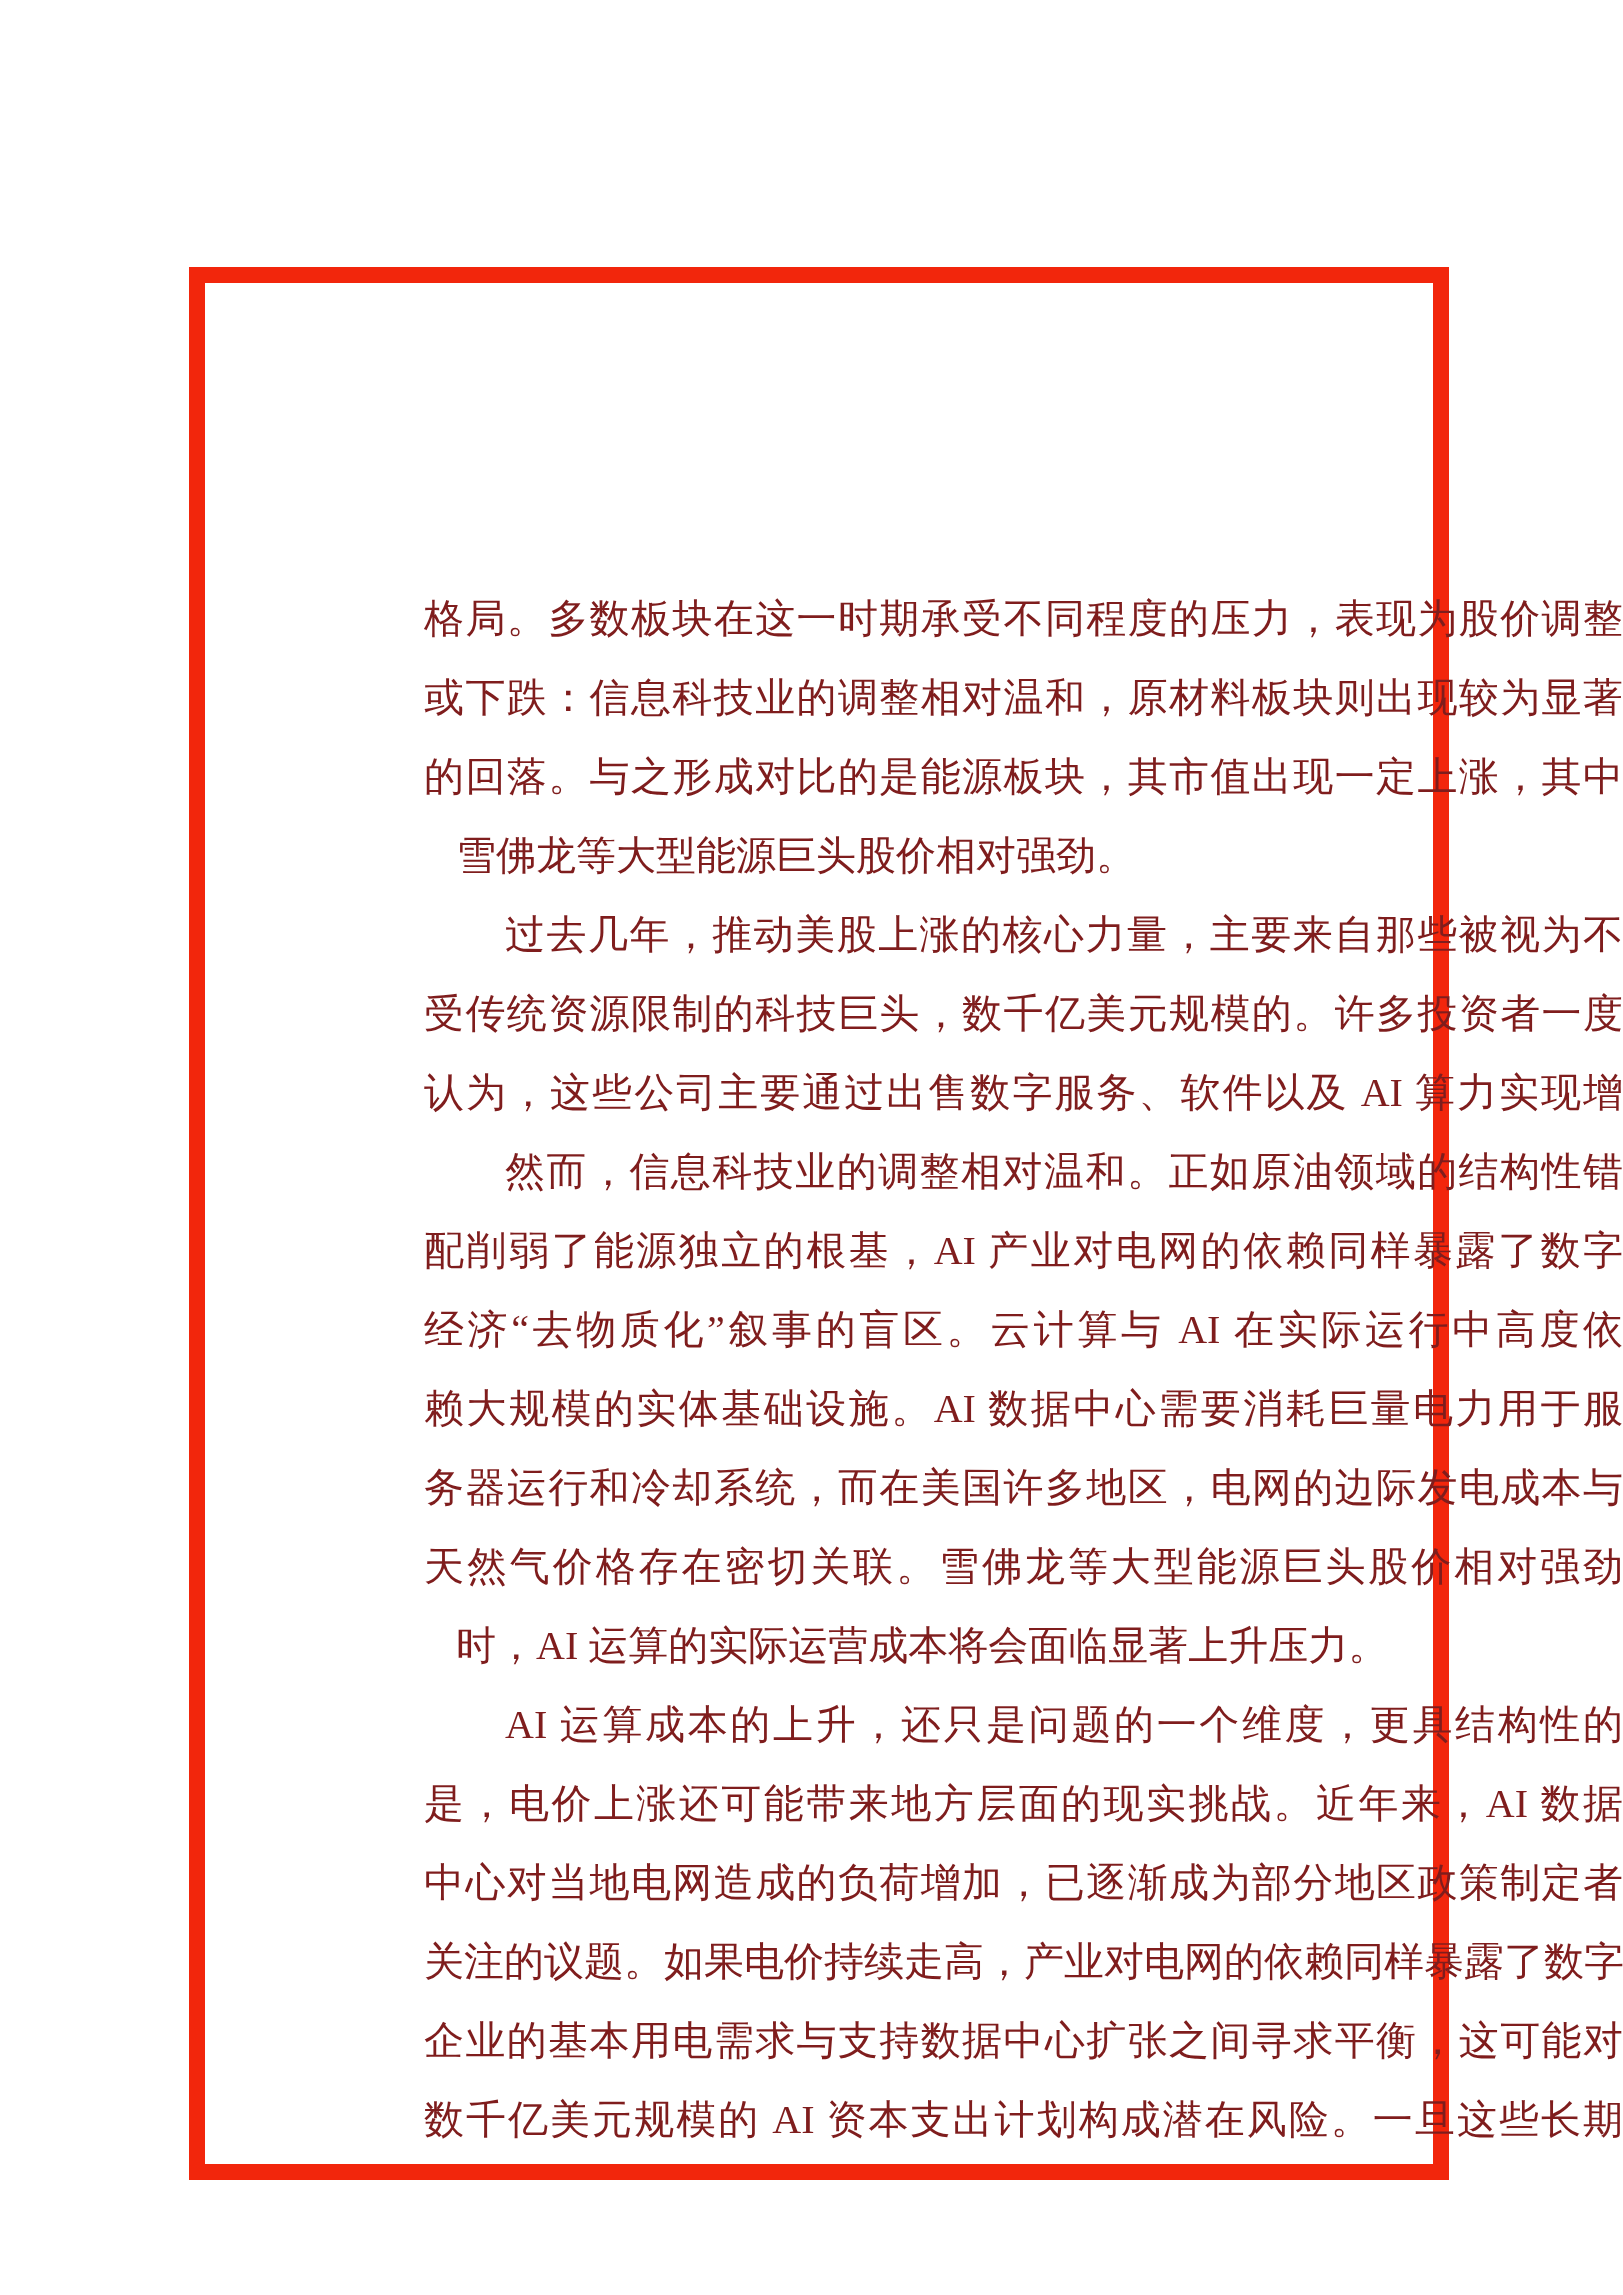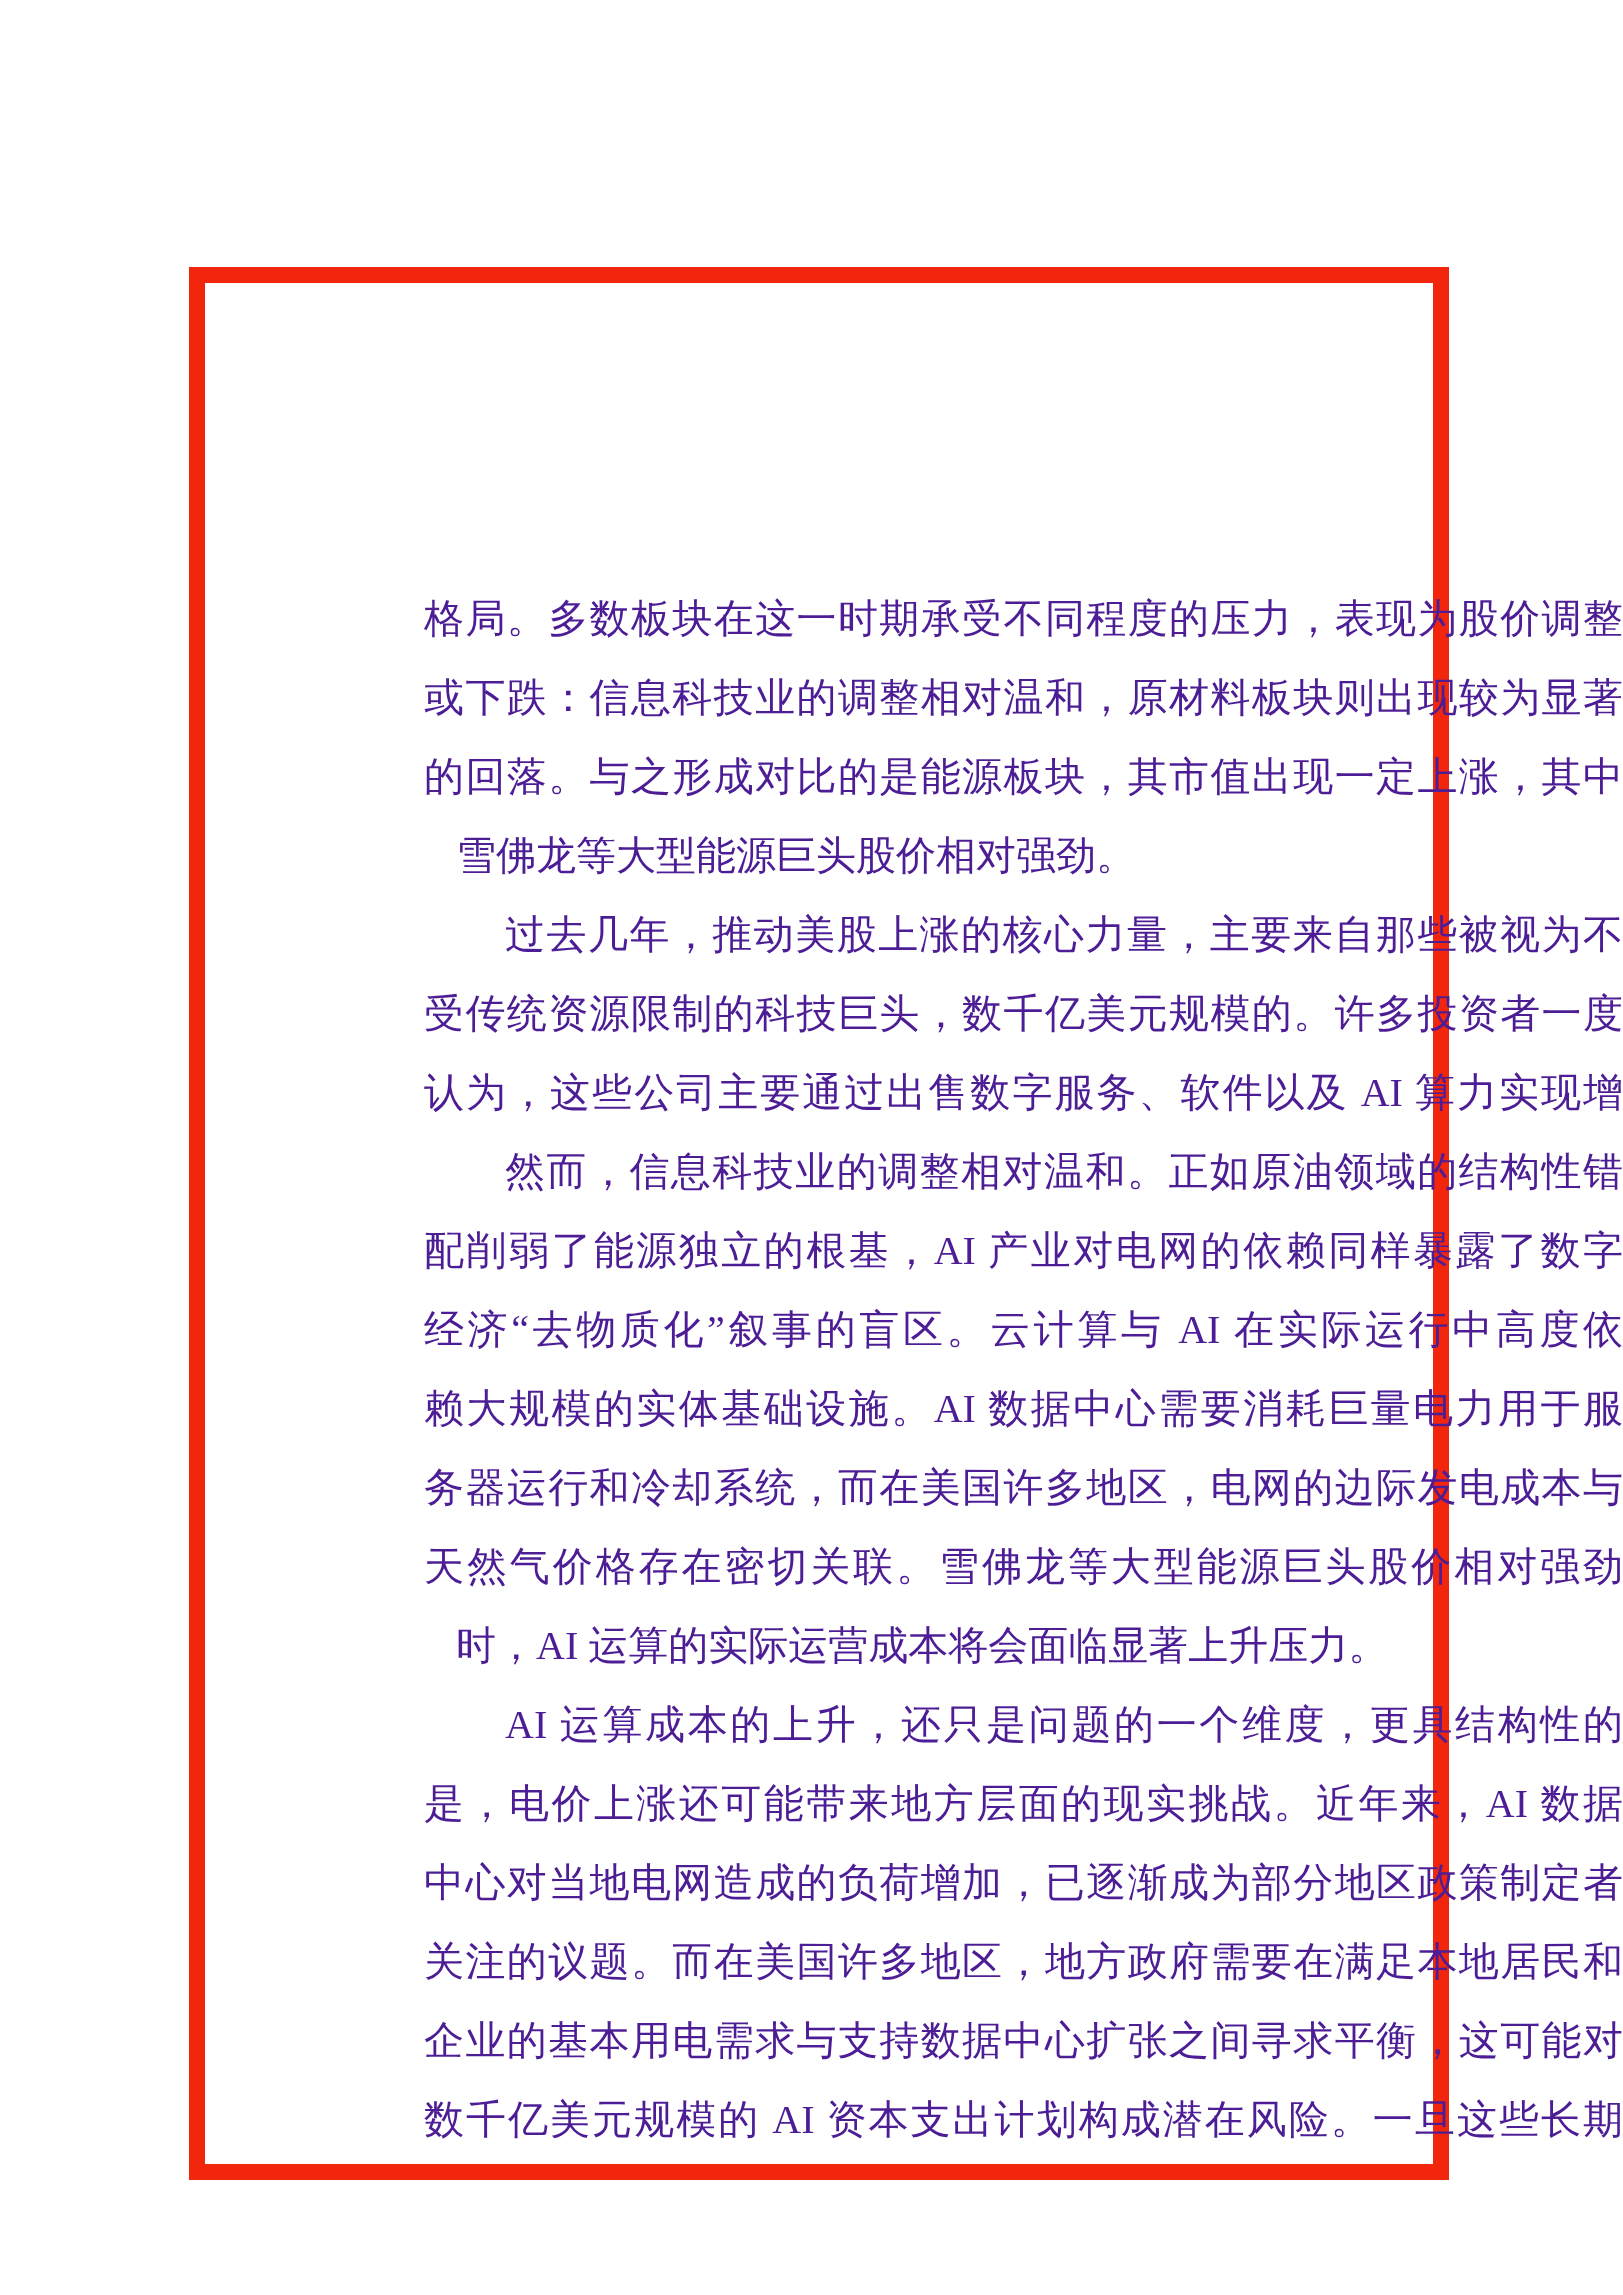--- a/index.html
+++ b/index.html
@@ -22,21 +22,21 @@
     background: #ffffff;
   }
   
   .text-block {
     position: absolute;
     left: 219px;
     top: 296px;
     width: 1199px;
     font-size: 40px;
     line-height: 79px;
-    color: #4c1d95;
+    color: #7f1d1d;
   }
   .text-line {
     height: 79px;
     overflow: hidden;
     text-align: justify;
     text-align-last: justify;
     text-justify: inter-character;
     white-space: nowrap;
   }
   .text-line.para-end {
@@ -74,21 +74,21 @@
         <div class="text-line indent">然而，信息科技业的调整相对温和。正如原油领域的结构性错</div>
         <div class="text-line">配削弱了能源独立的根基，AI 产业对电网的依赖同样暴露了数字</div>
         <div class="text-line">经济“去物质化”叙事的盲区。云计算与 AI 在实际运行中高度依</div>
         <div class="text-line">赖大规模的实体基础设施。AI 数据中心需要消耗巨量电力用于服</div>
         <div class="text-line">务器运行和冷却系统，而在美国许多地区，电网的边际发电成本与</div>
         <div class="text-line">天然气价格存在密切关联。雪佛龙等大型能源巨头股价相对强劲</div>
         <div class="text-line para-end">时，AI 运算的实际运营成本将会面临显著上升压力。</div>
         <div class="text-line indent">AI 运算成本的上升，还只是问题的一个维度，更具结构性的</div>
         <div class="text-line">是，电价上涨还可能带来地方层面的现实挑战。近年来，AI 数据</div>
         <div class="text-line">中心对当地电网造成的负荷增加，已逐渐成为部分地区政策制定者</div>
-        <div class="text-line">关注的议题。而在美国许多地区，地方政府需要在满足本地居民和</div>
+        <div class="text-line">关注的议题。如果电价持续走高，产业对电网的依赖同样暴露了数字</div>
         <div class="text-line">企业的基本用电需求与支持数据中心扩张之间寻求平衡，这可能对</div>
         <div class="text-line">数千亿美元规模的 AI 资本支出计划构成潜在风险。一旦这些长期</div>
       </div>
 
   </div>
 
 </div>
 
 
 </body></html>

